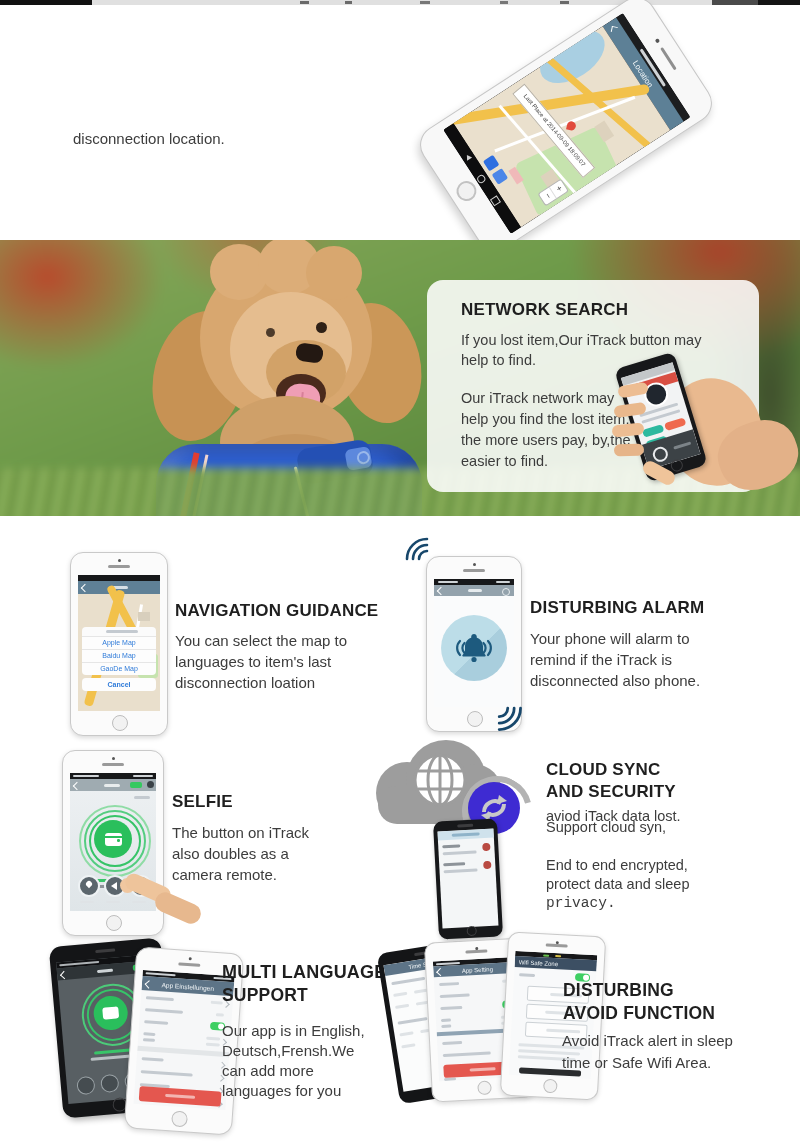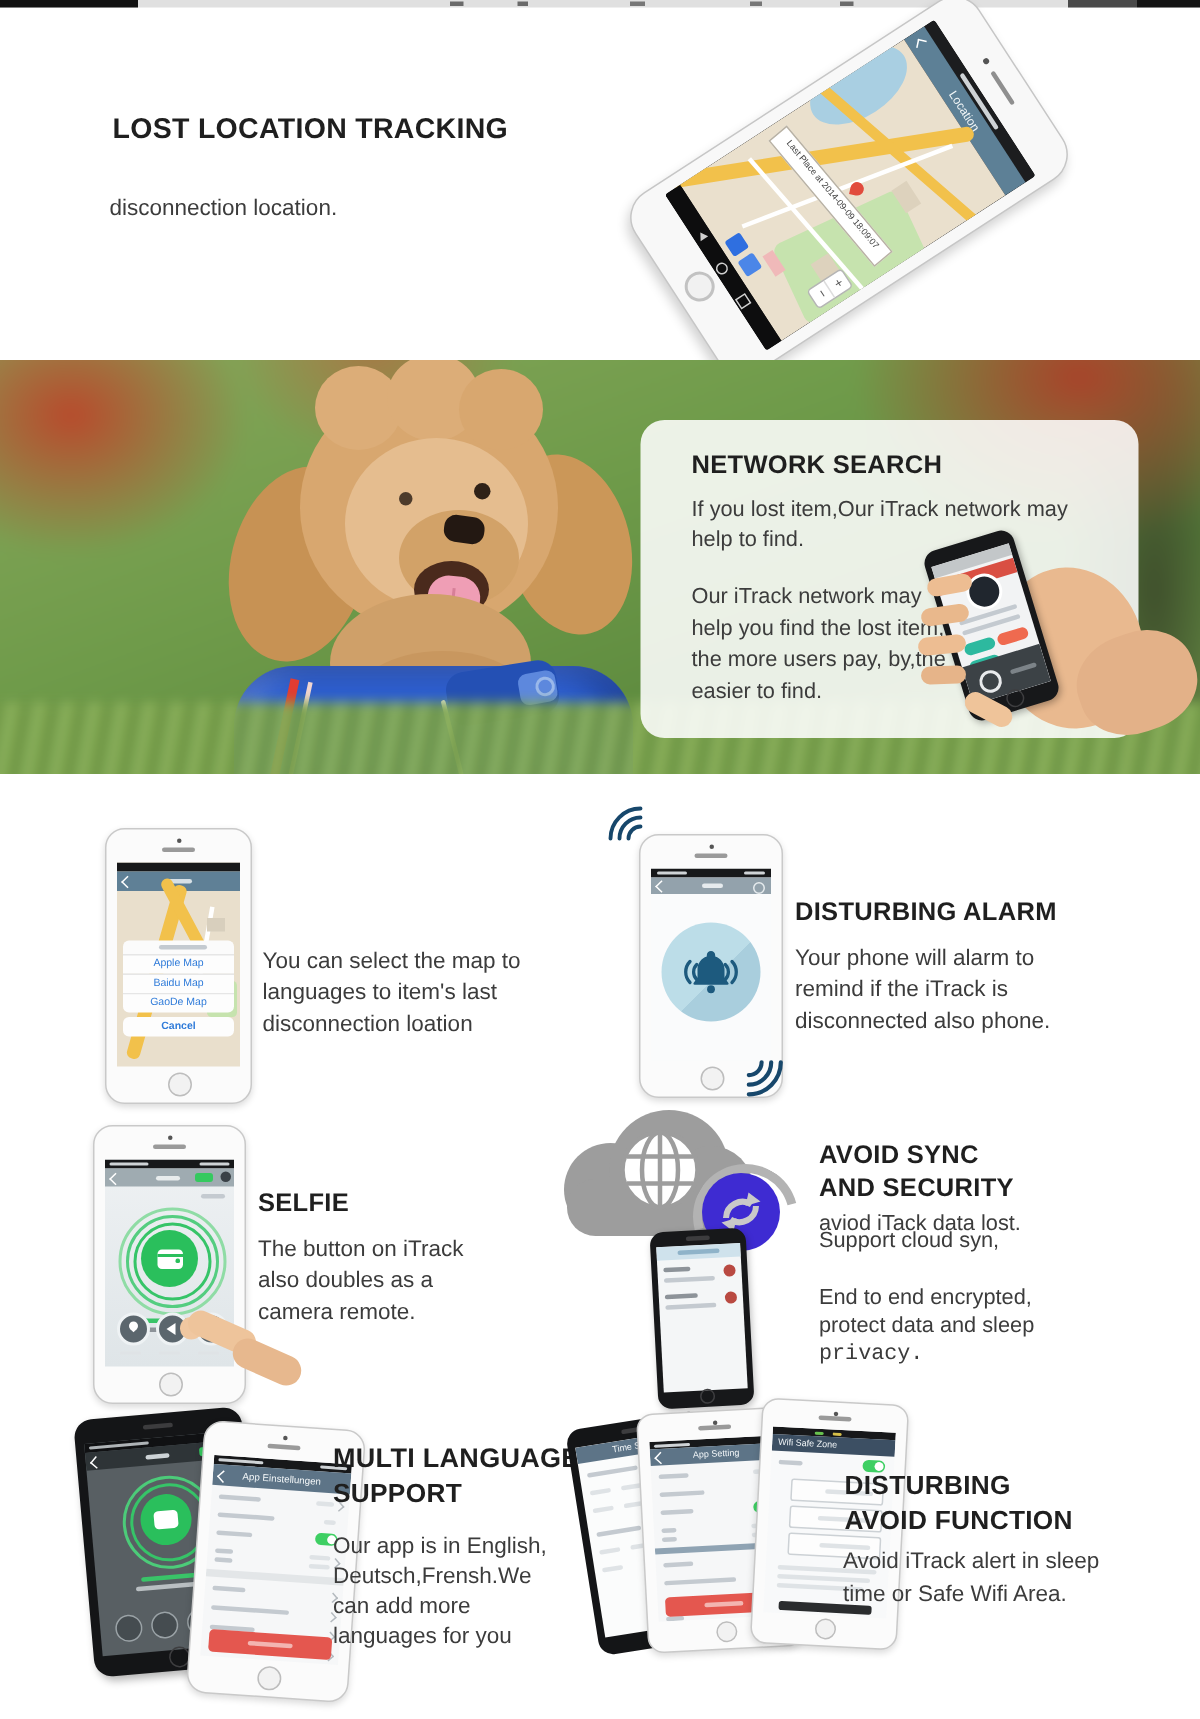--- a/index.html
+++ b/index.html
@@ -44,21 +44,20 @@
     <div class="abs" style="left:300px;top:1px;width:9px;height:3px;background:#6a6a6a;"></div>
     <div class="abs" style="left:345px;top:1px;width:7px;height:3px;background:#6a6a6a;"></div>
     <div class="abs" style="left:420px;top:1px;width:10px;height:3px;background:#777;"></div>
     <div class="abs" style="left:500px;top:1px;width:8px;height:3px;background:#777;"></div>
     <div class="abs" style="left:560px;top:1px;width:9px;height:3px;background:#6a6a6a;"></div>
     <div class="abs" style="left:630px;top:1px;width:7px;height:3px;background:#6a6a6a;"></div>
     <div class="abs" style="left:712px;top:0;width:46px;height:5px;background:#4a4a4a;"></div>
     <div class="abs" style="left:758px;top:0;width:42px;height:5px;background:#141414;"></div>
   </div>
 
-  <div class="abs h1" style="left:75px;top:76px;">LOST LOCATION TRACKING</div>
   <div class="abs bodyline" style="left:73px;top:128px;">disconnection location.</div>
 
   <div class="abs" style="left:495px;top:-13px;width:140px;height:272px;transform:rotate(57deg);background:#f8f8f8;border:1px solid #c6c6c6;border-radius:20px;box-shadow:3px 4px 8px rgba(0,0,0,.18);">
     <div class="abs" style="left:48px;top:12px;width:4px;height:4px;border-radius:50%;background:#555;"></div>
     <div class="abs" style="left:58px;top:13px;width:26px;height:3px;border-radius:2px;background:#8f8f8f;"></div>
     <div class="abs" style="left:62px;bottom:6px;width:16px;height:16px;border-radius:50%;border:2px solid #c2c2c2;background:#f1f1f1;"></div>
     <div class="abs" style="left:8px;right:8px;top:28px;bottom:30px;background:#111;border-radius:2px;overflow:hidden;">
       <div class="abs" style="left:0;right:0;top:0;height:8px;background:#1c1d1f;">
         <div class="sk skd" style="left:40px;top:3px;width:44px;height:2.5px;background:#cfd3d6;"></div>
       </div>
@@ -130,21 +129,21 @@
       <div class="abs" style="left:196px;top:200px;width:25px;height:21px;background:#5d88dd;border-radius:6px;transform:rotate(-10deg);">
         <div class="abs" style="left:11px;top:4px;width:9px;height:9px;border:2px solid #9ab8ea;border-radius:50%;"></div>
       </div>
     </div>
 
     <div class="abs" style="left:-10px;right:-10px;bottom:-8px;height:56px;filter:blur(4px);
          background:repeating-linear-gradient(100deg,#86ab55 0 6px,#6d9544 6px 14px,#91b763 14px 18px);opacity:.95;"></div>
 
     <div class="abs" style="left:427px;top:40px;width:332px;height:212px;background:rgba(255,255,255,.87);border-radius:16px;">
       <div class="h2" style="position:absolute;left:34px;top:20px;">NETWORK SEARCH</div>
-      <div class="bodyline small" style="position:absolute;left:34px;top:50px;line-height:20px;">If you lost item,Our iTrack network may</div>
+      <div class="bodyline small" style="position:absolute;left:34px;top:50px;line-height:20px;">If you lost item,Our iTrack button may</div>
       <div class="bodyline small" style="position:absolute;left:34px;top:70px;line-height:20px;">help to find.</div>
       <div class="bodyline small" style="position:absolute;left:34px;top:108px;line-height:21px;">Our iTrack network may</div>
       <div class="bodyline small" style="position:absolute;left:34px;top:129px;line-height:21px;">help you find the lost item,</div>
       <div class="bodyline small" style="position:absolute;left:34px;top:150px;line-height:21px;">the more users pay, by,the</div>
       <div class="bodyline small" style="position:absolute;left:34px;top:171px;line-height:21px;">easier to find.</div>
     </div>
 
     <div class="abs" style="left:600px;top:110px;width:180px;height:160px;">
       <div class="abs" style="left:66px;top:28px;width:96px;height:108px;background:#e9b98f;border-radius:50%;transform:rotate(-14deg);"></div>
       <div class="abs" style="left:118px;top:72px;width:80px;height:66px;background:#e3b188;border-radius:45%;transform:rotate(-20deg);"></div>
@@ -195,20 +194,21 @@
             <div class="sk" style="left:24px;top:3px;width:32px;height:2.5px;"></div>
           </div>
           <div class="sheetopt">Apple Map</div>
           <div class="sheetopt">Baidu Map</div>
           <div class="sheetopt" style="border-radius:0 0 4px 4px;">GaoDe Map</div>
           <div class="sheetopt" style="margin-top:3px;border-radius:4px;border-top:none;height:13px;line-height:13px;font-weight:bold;">Cancel</div>
         </div>
       </div>
     </div>
   </div>
+  <div class="abs h2" style="left:175px;top:601px;">NAVIGATION GUIDANCE</div>
   <div class="abs bodyline" style="left:175px;top:630px;">You can select the map to</div>
   <div class="abs bodyline" style="left:175px;top:651px;">languages to item's last</div>
   <div class="abs bodyline" style="left:175px;top:672px;">disconnection loation</div>
 
   <svg class="abs" style="left:400px;top:531px;" width="30" height="32" viewBox="0 0 30 30">
     <g fill="none" stroke="#17476b" stroke-width="2.6" stroke-linecap="round">
       <path d="M27 7 A20 20 0 0 0 7 27"></path>
       <path d="M27 13 A14 14 0 0 0 13 27"></path>
       <path d="M27 19 A8 8 0 0 0 19 27"></path>
     </g>
@@ -339,21 +339,21 @@
       </div>
       <div class="sk skd" style="left:4px;top:14px;width:18px;height:3px;"></div>
       <div class="sk" style="left:4px;top:21px;width:34px;height:2.5px;"></div>
       <div class="redc" style="right:4px;top:14px;"></div>
       <div class="sk skd" style="left:4px;top:32px;width:22px;height:3px;"></div>
       <div class="sk" style="left:4px;top:39px;width:34px;height:2.5px;"></div>
       <div class="redc" style="right:4px;top:32px;"></div>
     </div>
     <div class="abs" style="left:50%;margin-left:-4px;bottom:2px;width:8px;height:8px;border:1.3px solid #3e3e40;border-radius:50%;"></div>
   </div>
-  <div class="abs h2" style="left:546px;top:760px;">AVOID SYNC</div>
+  <div class="abs h2" style="left:546px;top:760px;">CLOUD SYNC</div>
   <div class="abs h2" style="left:546px;top:782px;">AND SECURITY</div>
   <div class="abs bodyline small" style="left:546px;top:818px;line-height:19.5px;">Support cloud syn,</div>
   <div class="abs bodyline small" style="left:546px;top:807px;line-height:19.5px;">aviod iTack data lost.</div>
   <div class="abs bodyline small" style="left:546px;top:856px;line-height:19.5px;">End to end encrypted,</div>
   <div class="abs bodyline small" style="left:546px;top:875px;line-height:19.5px;">protect data and sleep</div>
   <div class="abs bodyline small" style="left:546px;top:894px;line-height:19.5px;font-family:Liberation Mono, monospace;">privacy.</div>
 
   <div class="abs" style="left:56px;top:942px;width:112px;height:172px;background:#141517;border-radius:12px;transform:rotate(-5deg);box-shadow:2px 3px 6px rgba(0,0,0,.3);">
     <div class="abs" style="left:50%;margin-left:-10px;top:7px;width:20px;height:3px;background:#3c3c3e;border-radius:2px;"></div>
     <div class="abs" style="left:6px;right:6px;top:16px;bottom:14px;background:#585f63;overflow:hidden;">

